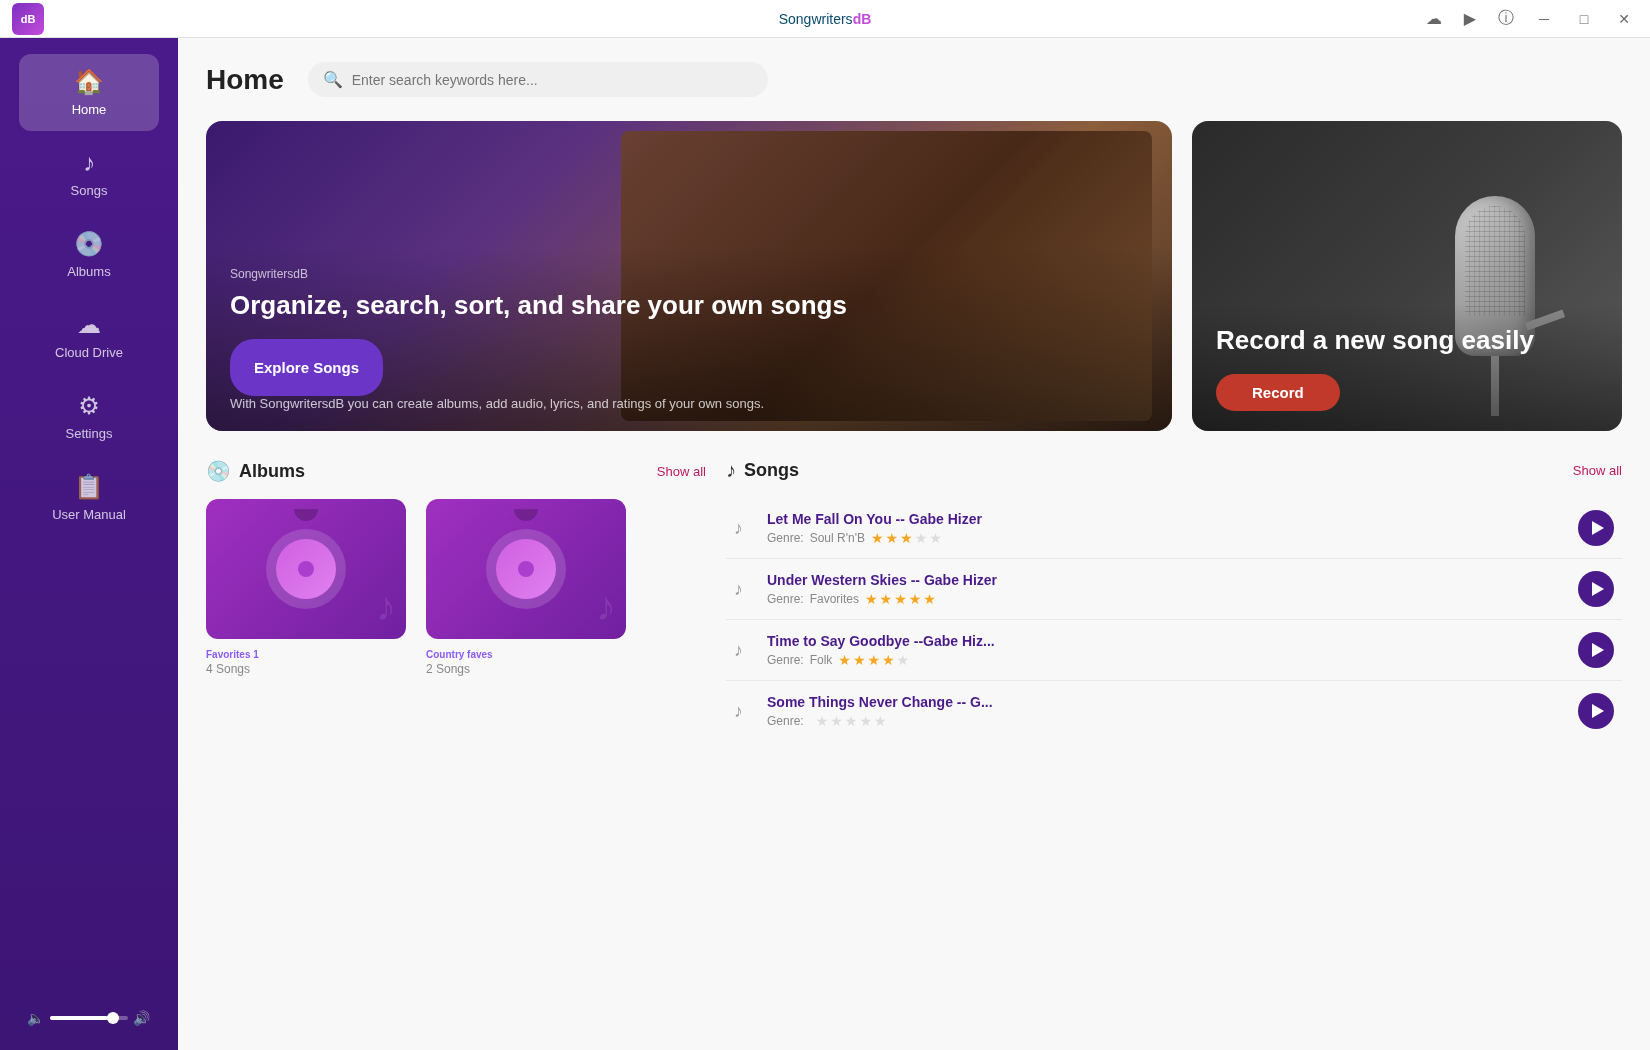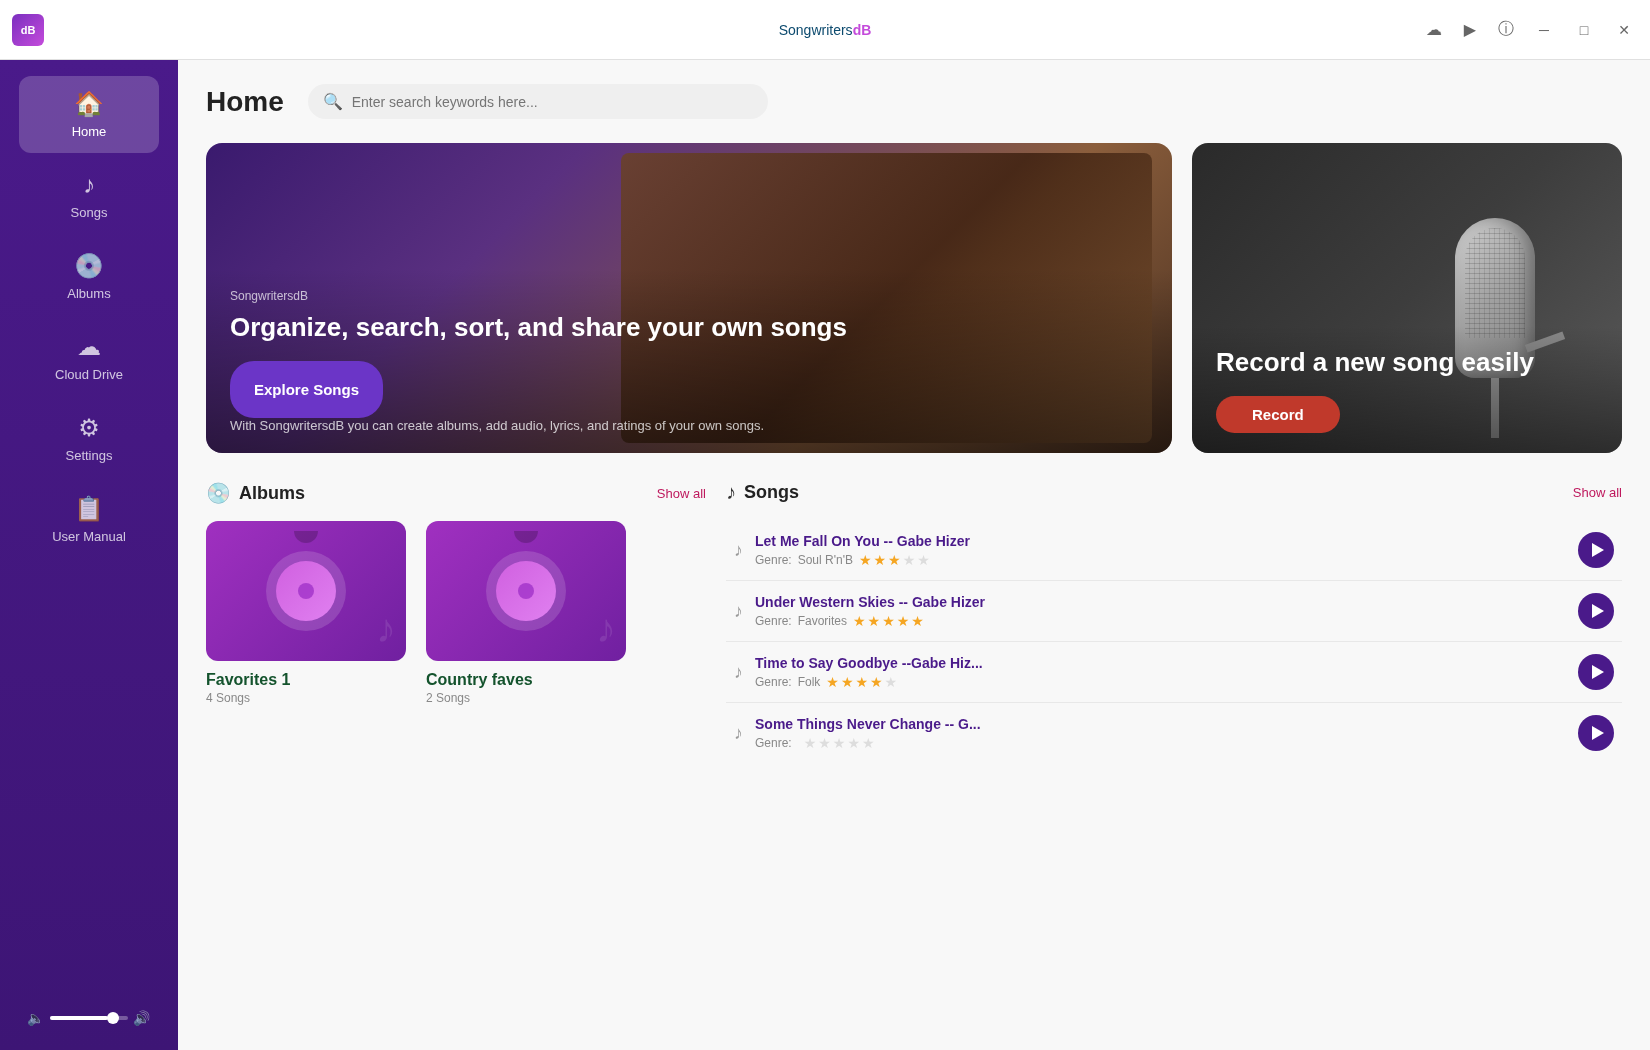--- a/index.html
+++ b/index.html
@@ -9,21 +9,21 @@
       width: 1650px;
       height: 1050px;
       overflow: hidden;
       display: flex;
       flex-direction: column;
     }
 
     
     .titlebar {
       background: #ffffff;
-      height: 60px;
+      height: 38px;
       display: flex;
       align-items: center;
       justify-content: space-between;
       padding: 0 12px;
       border-bottom: 1px solid #e0e0e0;
       flex-shrink: 0;
     }
     .titlebar-left {
       display: flex;
       align-items: center;
@@ -411,23 +411,23 @@
       position: absolute;
       top: 10px;
       left: 50%;
       transform: translateX(-50%);
       width: 24px;
       height: 12px;
       background: rgba(0,0,0,0.2);
       border-radius: 0 0 12px 12px;
     }
     .album-name {
-      font-size: 16px;
+      font-size: 10px;
       font-weight: 600;
-      color: #14532d;
+      color: #8b5cf6;
     }
     .album-count {
       font-size: 12px;
       color: #888;
       margin-top: 2px;
     }
 
     
     .songs-section {
       flex: 1;
@@ -439,21 +439,21 @@
     }
     .song-row {
       display: flex;
       align-items: center;
       padding: 12px 8px;
       border-bottom: 1px solid #e8e8e8;
       gap: 12px;
     }
     .song-row:last-child { border-bottom: none; }
     .song-note-icon { color: #999; font-size: 18px; flex-shrink: 0; }
-    .song-info { flex: 1; min-width: 0; }
+    .song-info { flex: 1; min-width: 0; margin-left: 12px; }
     .song-title {
       font-size: 14px;
       font-weight: 600;
       color: #4a1a8a;
       white-space: nowrap;
       overflow: hidden;
       text-overflow: ellipsis;
     }
     .song-meta {
       display: flex;

